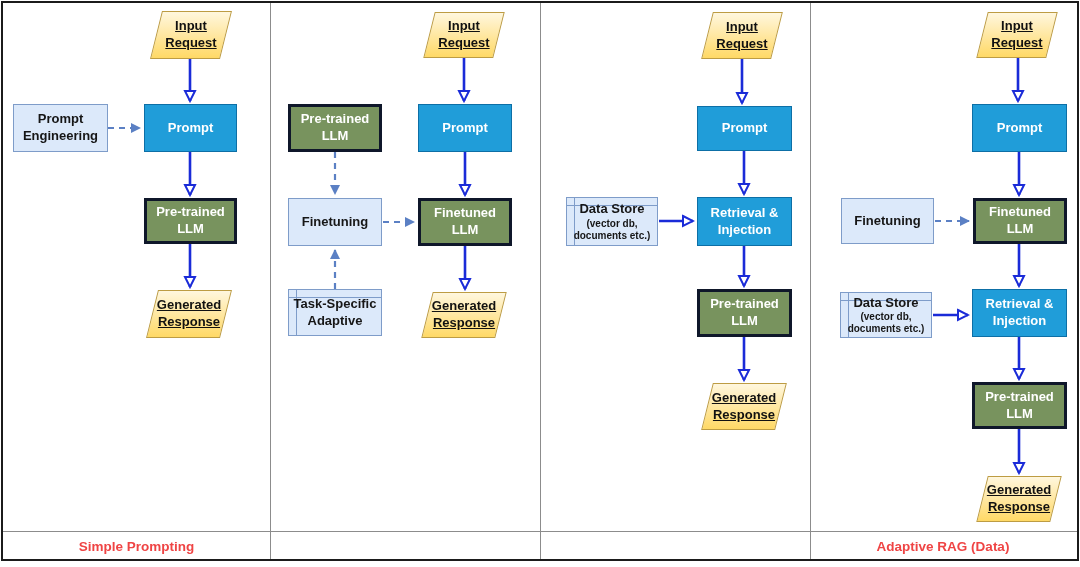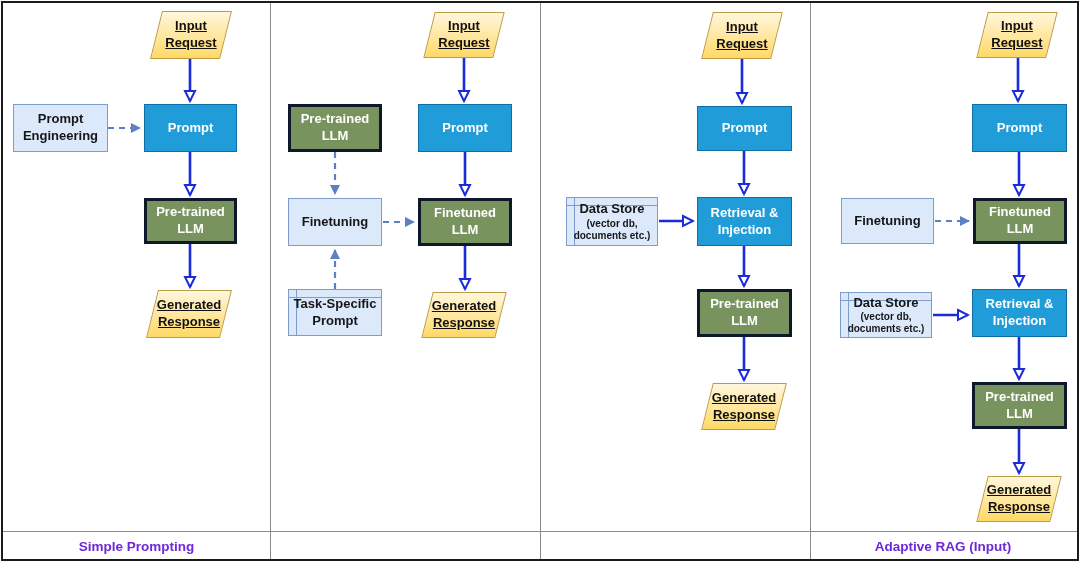--- a/index.html
+++ b/index.html
@@ -10,21 +10,21 @@
   .frame {
     position:absolute; left:1px; top:1px; width:1074px; height:556px;
     border:2px solid #1b1b1b;
   }
   .vdiv { position:absolute; top:3px; height:556px; width:1px; background:#8c8c8c; }
   .hline { position:absolute; left:3px; width:1074px; top:531px; height:1px; background:#8c8c8c; }
 
   .footer-label {
     position:absolute; top:533px; height:26px;
     display:flex; align-items:center; justify-content:center;
-    font-weight:bold; font-size:13.5px; color:#6d28d9;
+    font-weight:bold; font-size:13.5px; color:#ef4444;
   }
 
   .node {
     position:absolute; box-sizing:border-box;
     display:flex; flex-direction:column; align-items:center; justify-content:center;
     text-align:center; font-weight:bold; font-size:13px; line-height:1.3;
     white-space:pre-line; color:#111;
   }
   .proc { background:#209DD9; border:1px solid #0D6FA6; color:#fff; }
   .llm  { background:#78935E; border:3px solid #0f172a; color:#fff; }
@@ -123,21 +123,21 @@
   <div class="node para" style="left:422px;top:12px;width:84px;height:46px">
     <div class="shape"></div>
     <div class="lbl">Input
 Request</div>
   </div>
   <div class="node proc" style="left:418px;top:104px;width:94px;height:48px">Prompt</div>
   <div class="node aux" style="left:288px;top:198px;width:94px;height:48px">Finetuning</div>
   <div class="node llm" style="left:418px;top:198px;width:94px;height:48px">Finetuned LLM</div>
   <div class="node aux ds" style="left:288px;top:289px;width:94px;height:47px">
     <div class="lbl">Task-Specific
-Prompt</div>
+Adaptive</div>
   </div>
   <div class="node para" style="left:420px;top:292px;width:88px;height:46px">
     <div class="shape"></div>
     <div class="lbl">Generated
 Response</div>
   </div>
 
   <div class="node para" style="left:700px;top:12px;width:84px;height:47px">
     <div class="shape"></div>
     <div class="lbl">Input
@@ -176,15 +176,15 @@
 Injection</div>
   <div class="node llm" style="left:972px;top:382px;width:95px;height:47px">Pre-trained
 LLM</div>
   <div class="node para" style="left:975px;top:476px;width:88px;height:46px">
     <div class="shape"></div>
     <div class="lbl">Generated
 Response</div>
   </div>
 
   <div class="footer-label" style="left:3px;width:267px">Simple Prompting</div>
-  <div class="footer-label" style="left:811px;width:264px">Adaptive RAG (Input)</div>
+  <div class="footer-label" style="left:811px;width:264px">Adaptive RAG (Data)</div>
 
 </div>
 
 </body></html>

